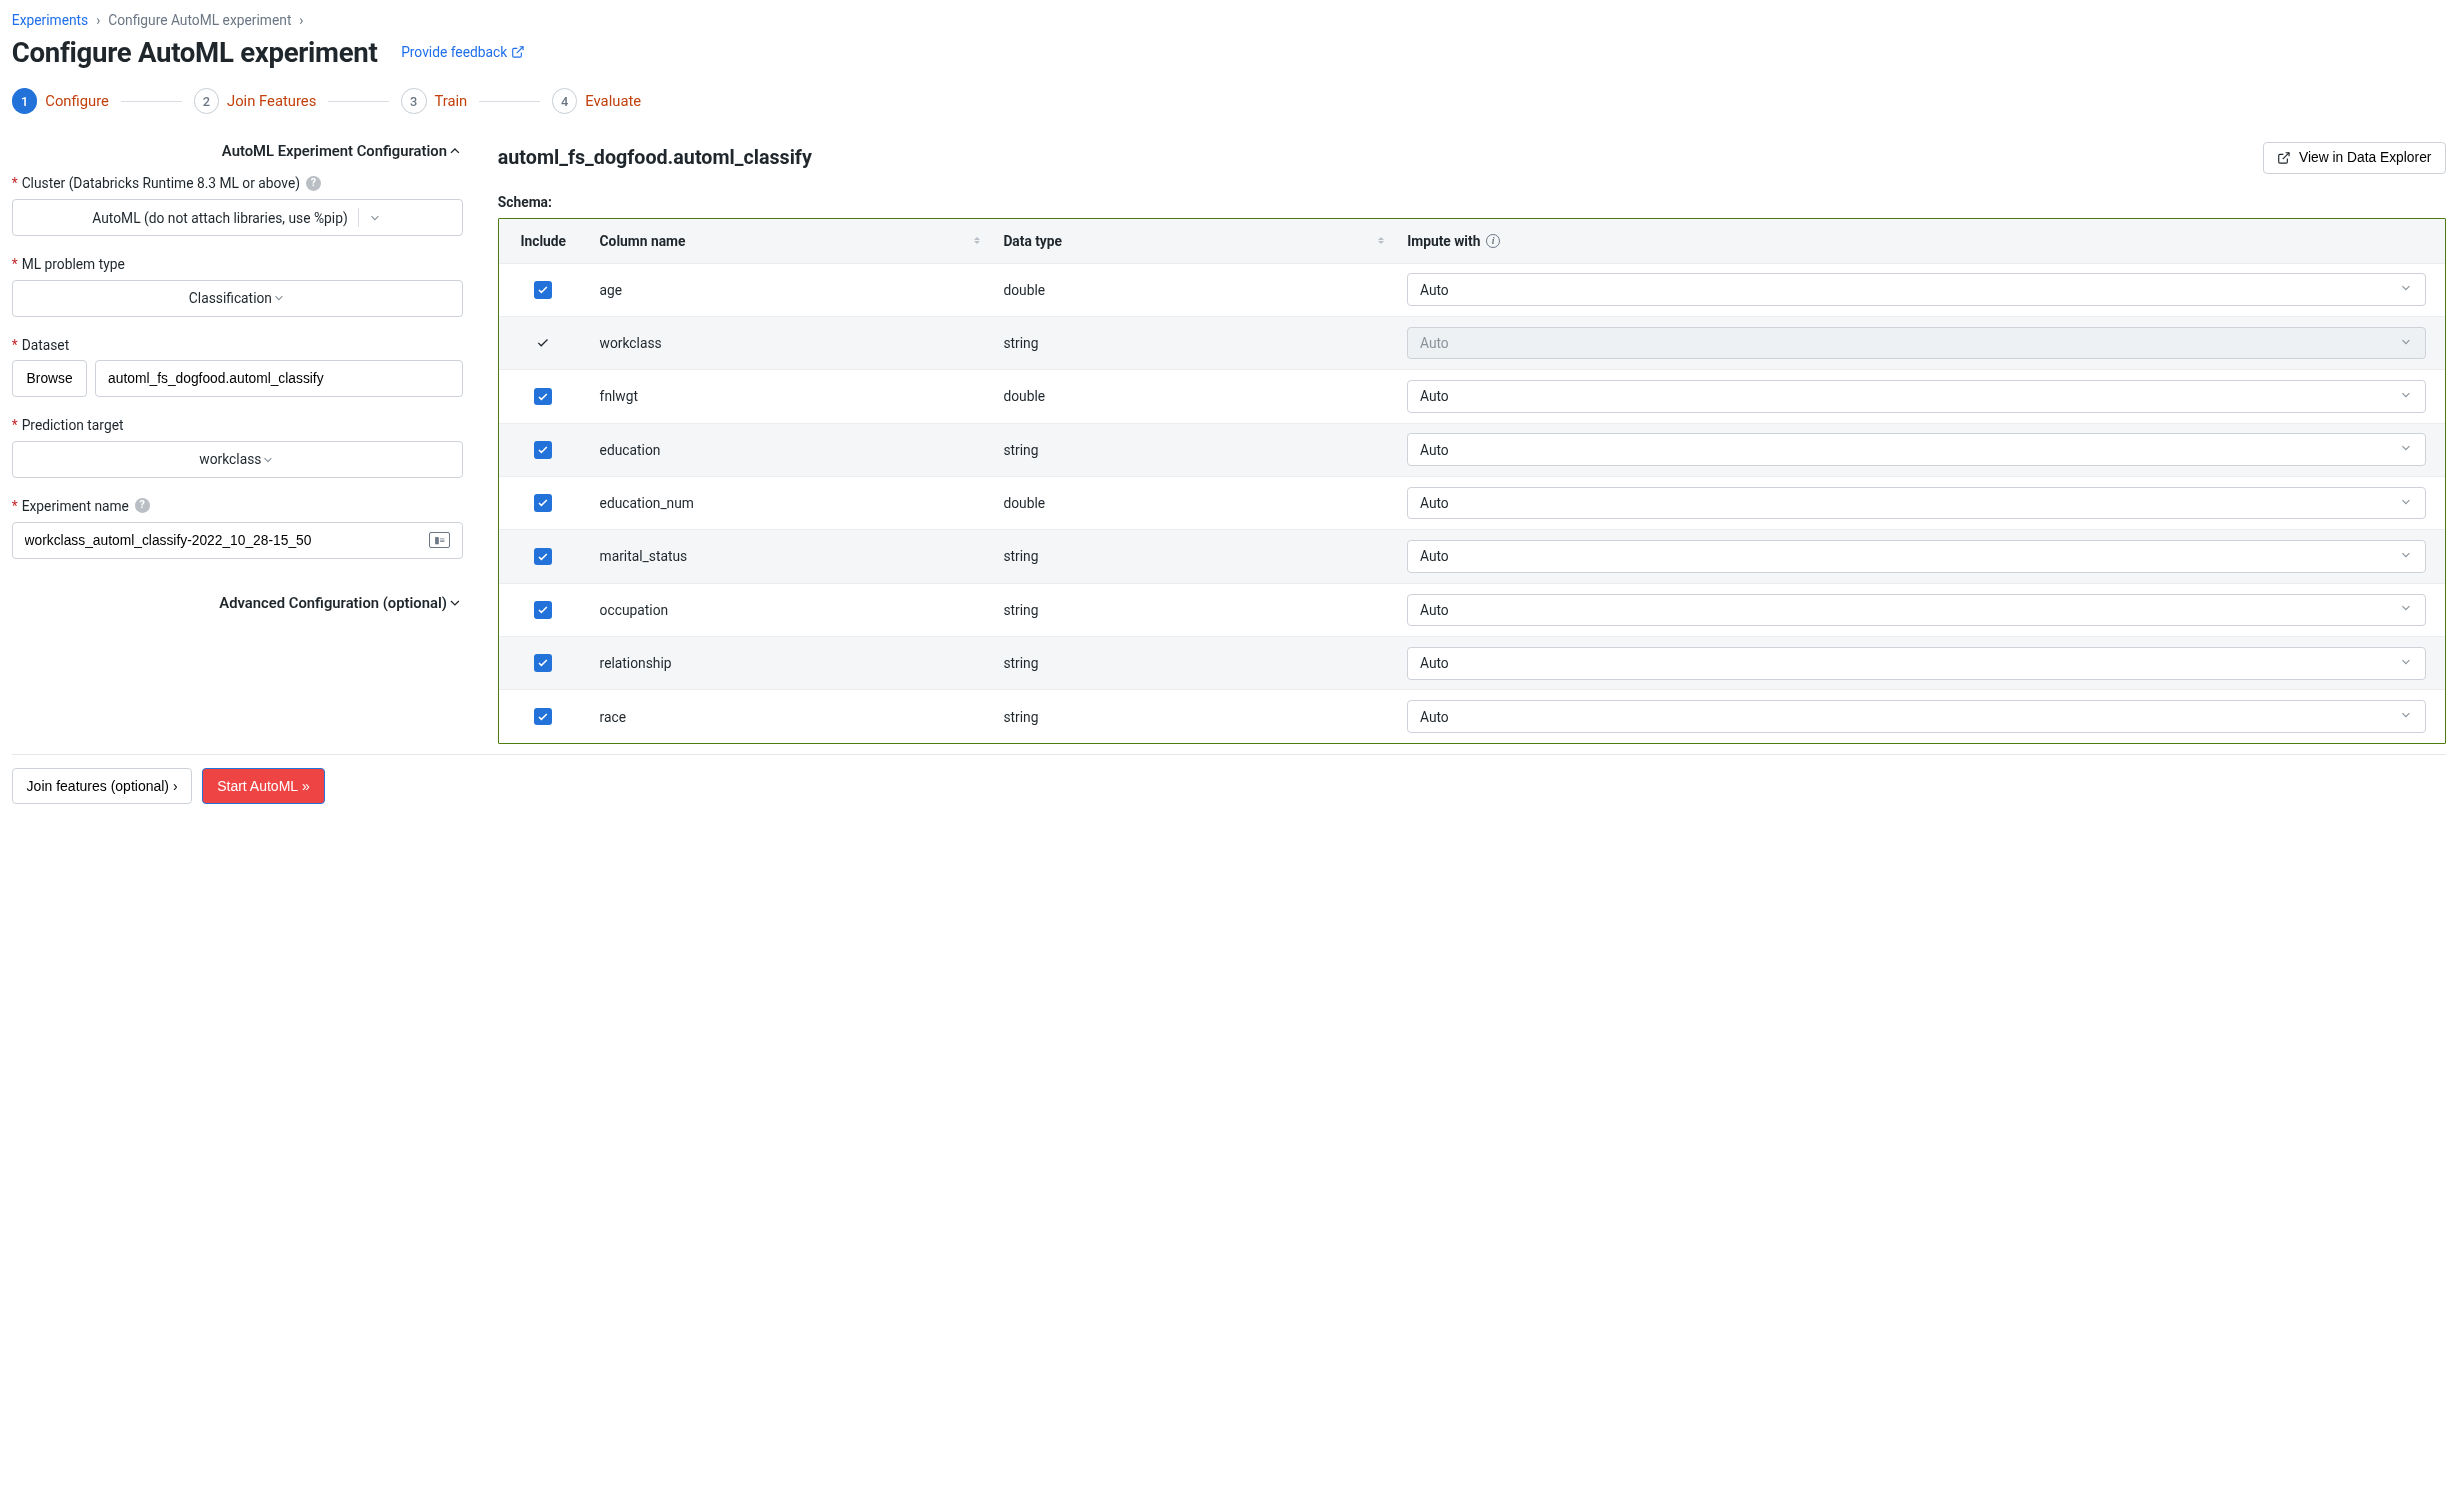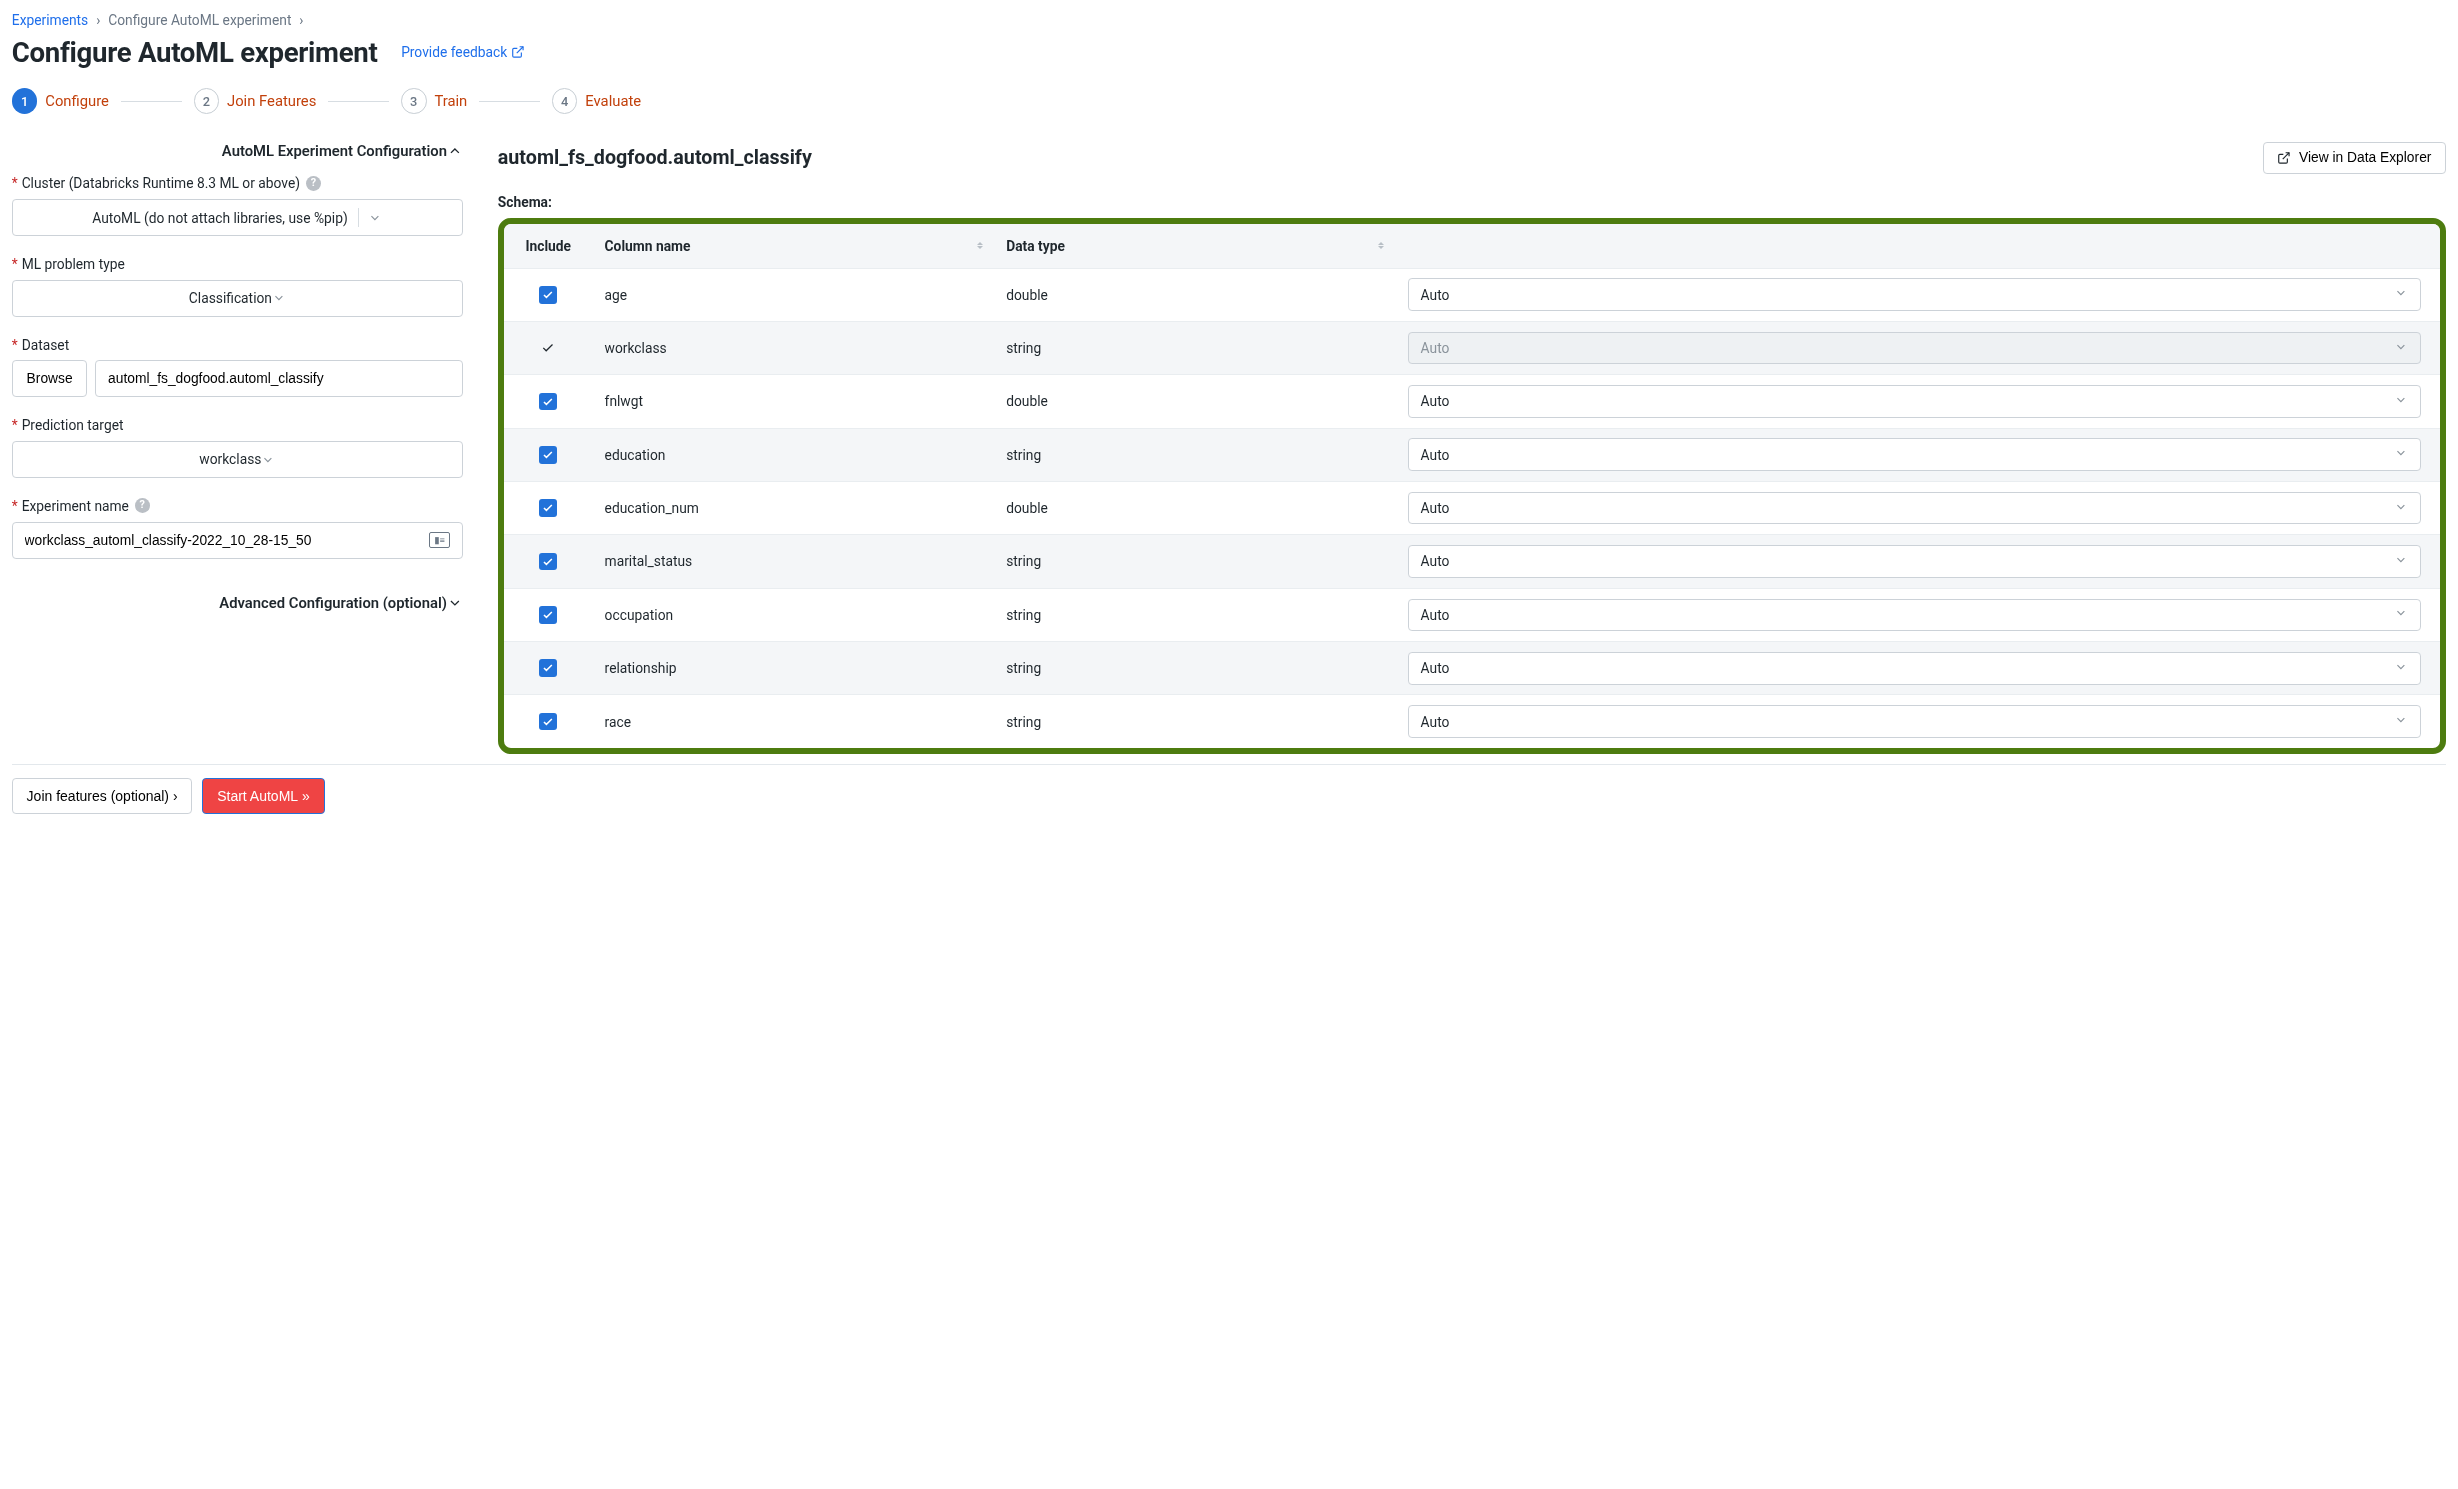--- a/index.html
+++ b/index.html
@@ -80,21 +80,21 @@
   .right-hdr { display: flex; justify-content: space-between; align-items: center; margin-bottom: 19.7px; }
   .right-title { font-size: 19.7px; font-weight: 700; }
   .outline-btn {
     border: 1px solid #ccd2d8; border-radius: 3.9px; background: #fff;
     padding: 7.9px 13.8px; font-size: 13.8px; cursor: pointer;
     display: inline-flex; align-items: center; gap: 7.9px;
   }
   .schema-label { font-weight: 700; font-size: 13.8px; margin-bottom: 7.9px; }
 
   
-  .tbl { width: 100%; border: 6px solid #4d7c0f; border-radius: 13px; overflow: hidden; }
+  .tbl { width: 100%; border: 1px solid #4d7c0f; border-radius: 1px; overflow: hidden; }
   .trow { display: grid; grid-template-columns: 89px 1fr 1fr 2.6fr; align-items: center; }
   .thead { background: #f4f6f8; }
   .th { padding: 13.8px 11.8px; font-weight: 700; font-size: 13.8px; display: flex; align-items: center; gap: 5.9px; }
   .th.center { justify-content: center; }
   .sort-ic { display:flex; flex-direction:column; gap:1px; margin-left:auto;}
   .sort-ic .tri { width:0;height:0;border-left:3.9px solid transparent;border-right:3.9px solid transparent;}
   .sort-ic .up{border-bottom:3.9px solid #b8bfc6;}
   .sort-ic .dn{border-top:3.9px solid #b8bfc6;}
   .info-ic {
     width: 13.8px; height: 13.8px; border: 1.3px solid #6b7785; border-radius: 50%;
@@ -291,20 +291,24 @@
               <span class="tri dn"></span>
             </span>
         </div>
         <div class="th">
           <span>Data type</span>
           <span class="sort-ic">
               <span class="tri up"></span>
               <span class="tri dn"></span>
             </span>
         </div>
+        <div class="th">
+          <span>Impute with</span>
+          <span class="info-ic">i</span>
+        </div>
       </div>
       <div class="tbody" id="tbody">
           <div class="trow">
             <div class="td center">
               <div class="cbx">
                 <svg viewBox="0 0 24 24">
                   <polyline points="20 6 9 17 4 12"></polyline>
                 </svg>
               </div>
             </div>

